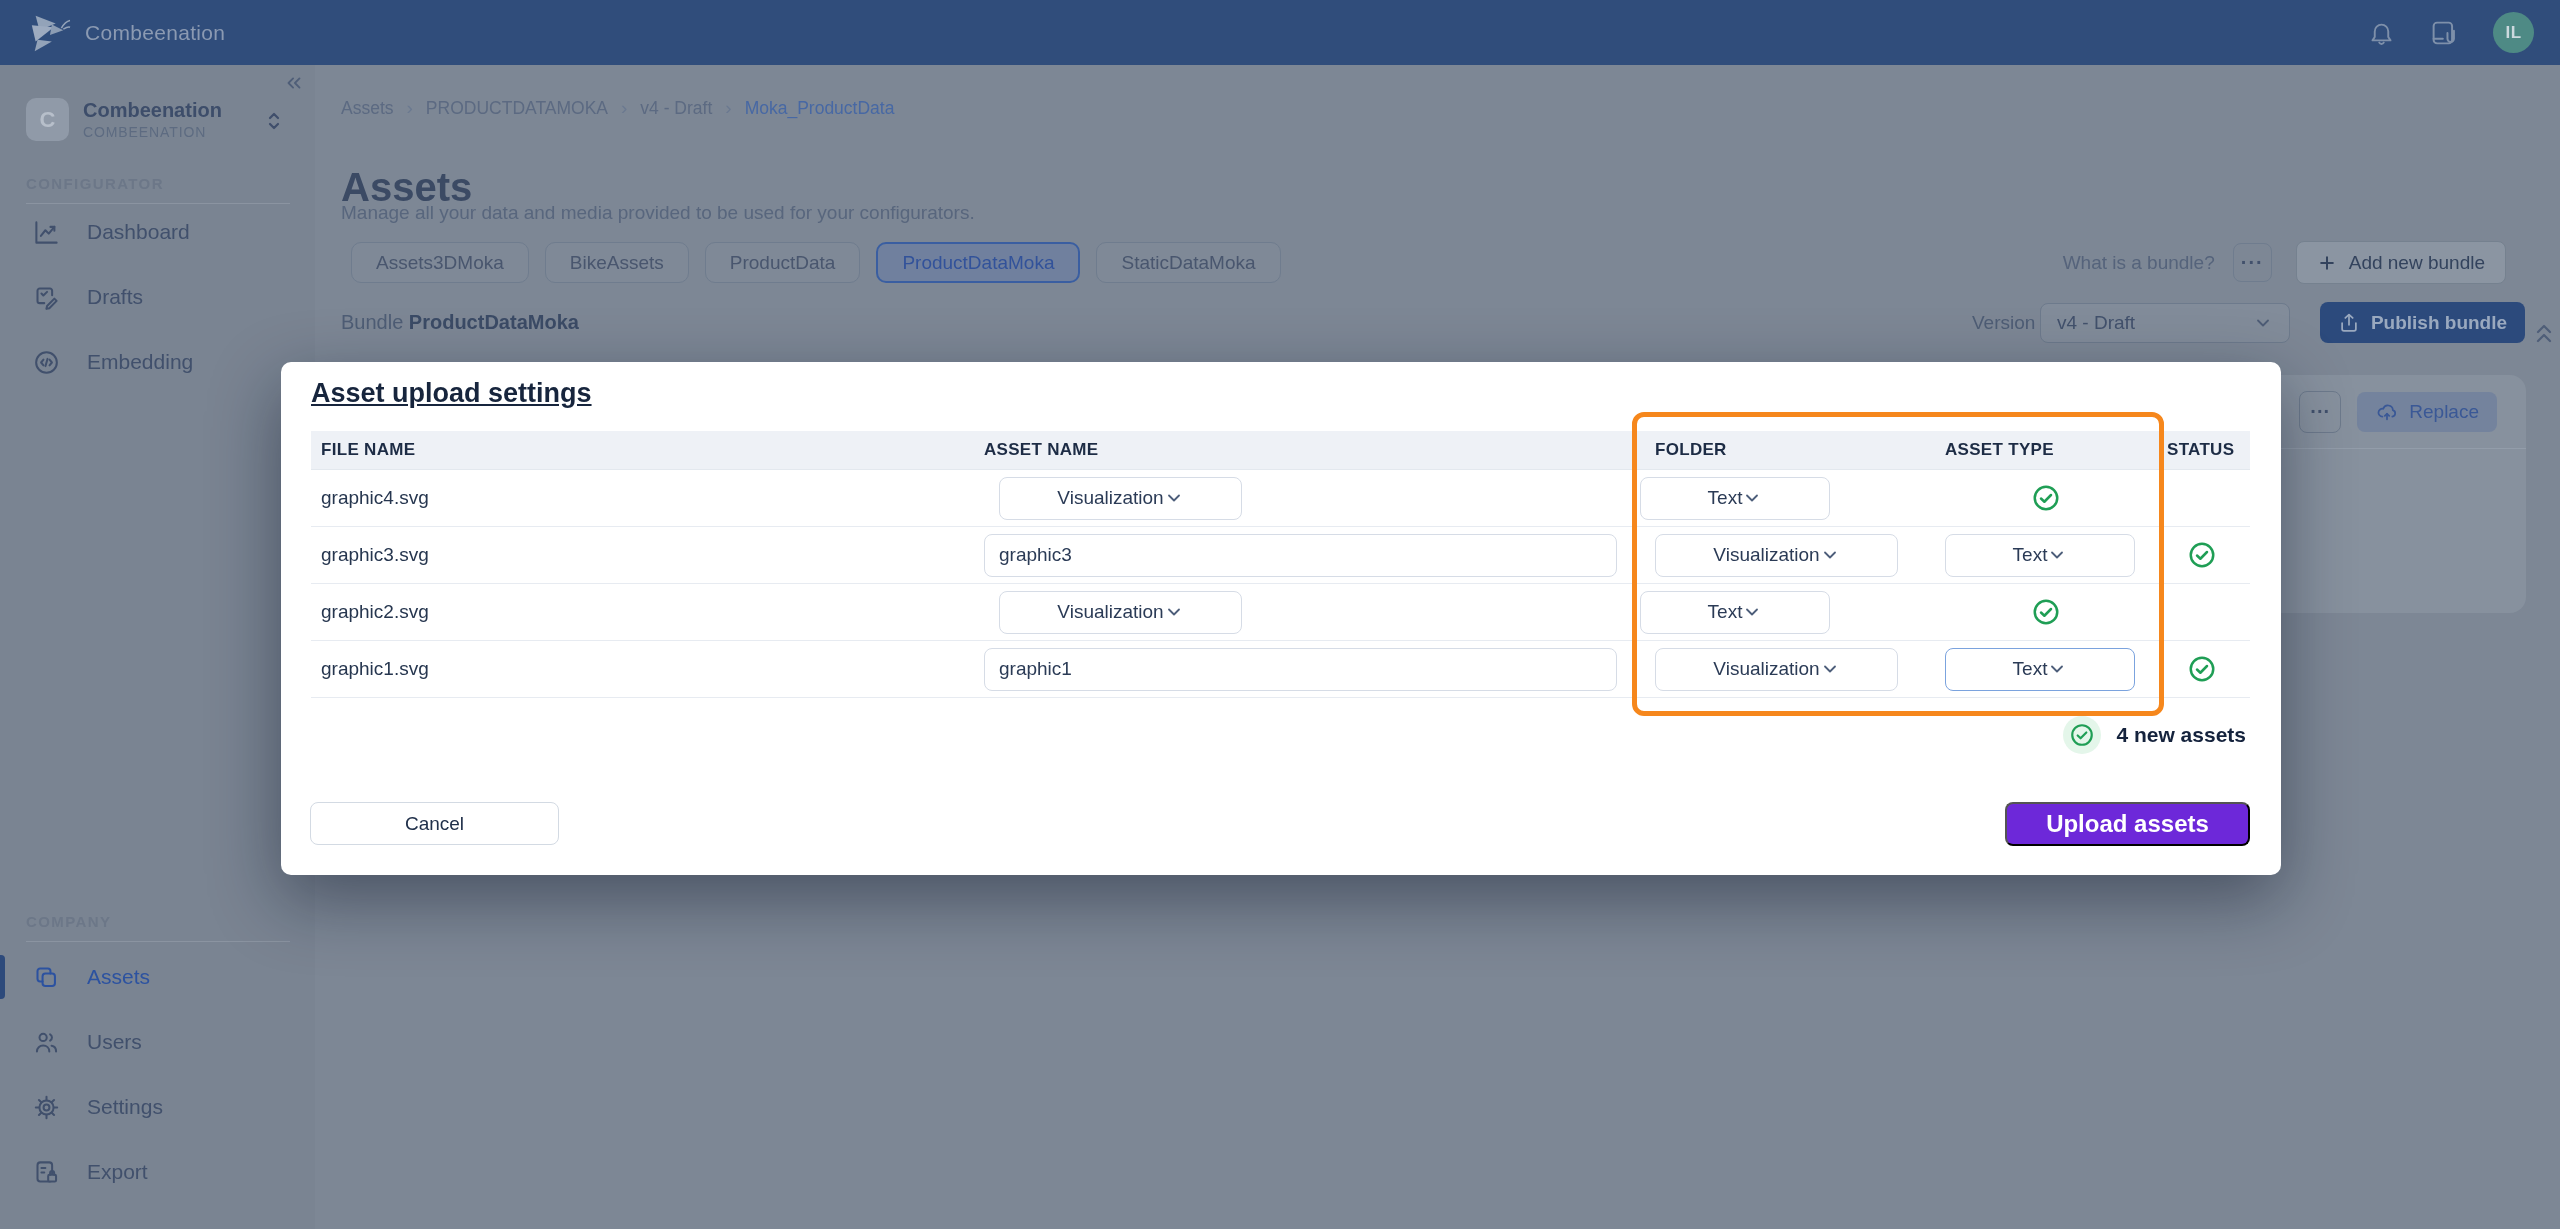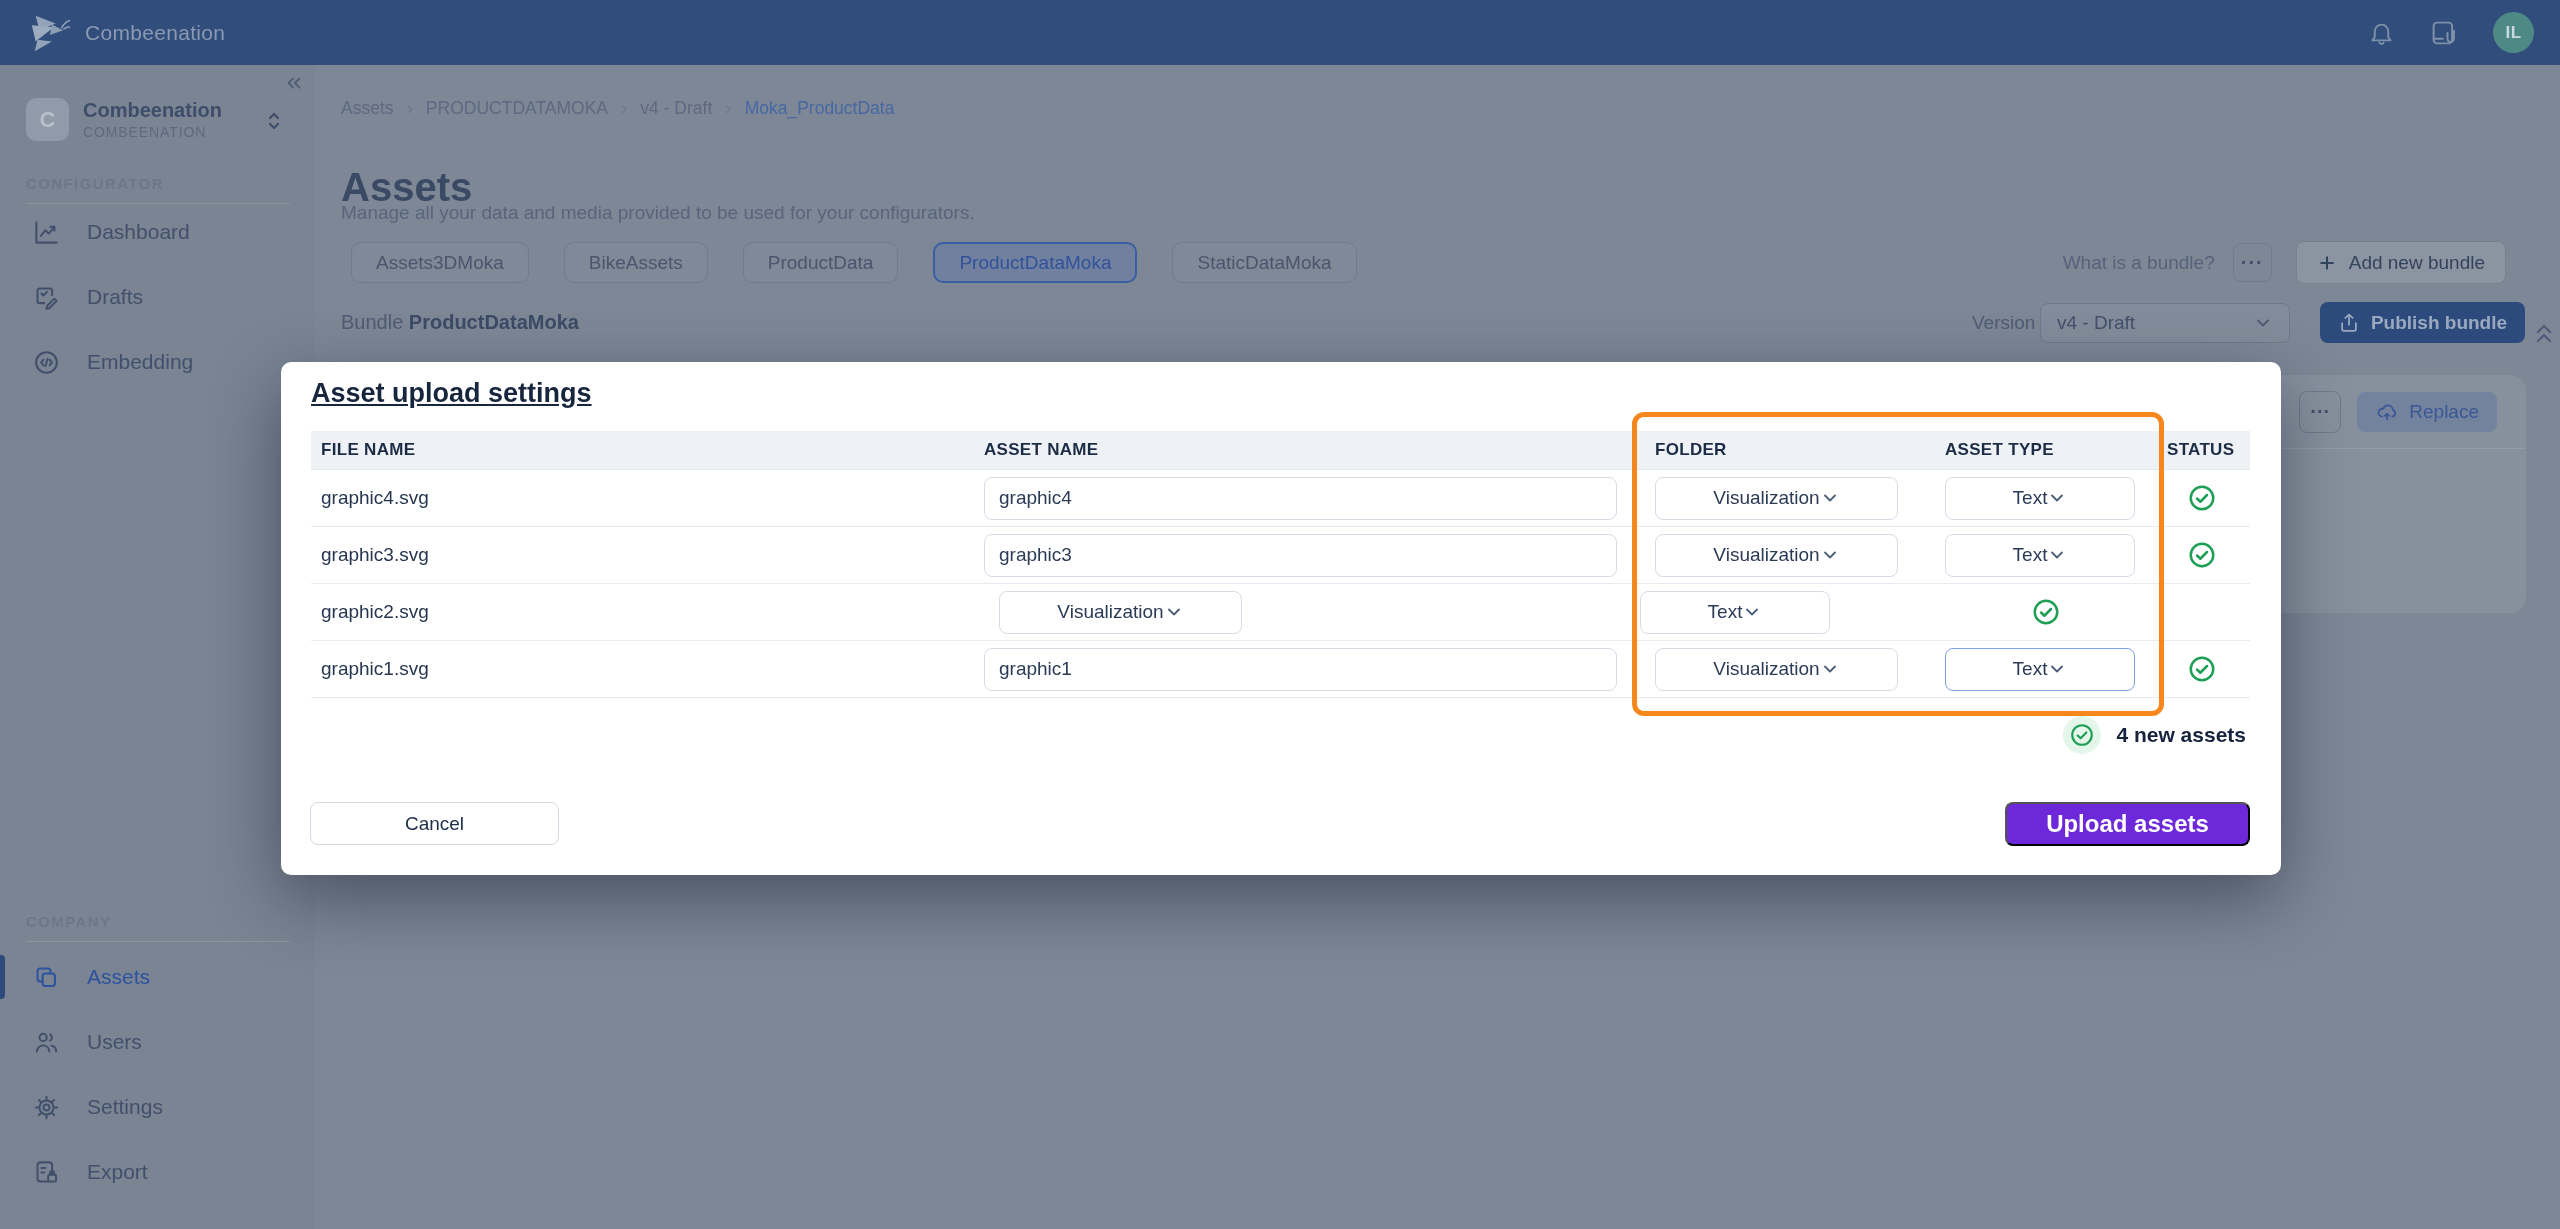--- a/index.html
+++ b/index.html
@@ -36,21 +36,21 @@
 
   
   .breadcrumb{position:absolute;left:341px;top:97px;display:flex;align-items:center;gap:13px;
               font-size:17.5px;color:#5c6a82;}
   .crumb{cursor:pointer;}
   .crumb-sep{color:#6b7990;font-size:19px;}
   .crumb.last{color:#4768a4;}
   .page-title{position:absolute;left:341px;top:138px;font-size:40px;font-weight:600;color:#3b4a64;}
   .page-sub{position:absolute;left:341px;top:202px;font-size:19px;color:#58667d;}
 
-  .tabs{position:absolute;left:351px;top:242px;display:flex;gap:35px;}
+  .tabs{position:absolute;left:351px;top:242px;display:flex;gap:16px;}
   .tab{height:41px;padding:0 24px;border:1.5px solid #6f7c8e;border-radius:10px;display:flex;align-items:center;
        font-size:19px;color:#49566e;box-sizing:border-box;cursor:pointer;background:rgba(255,255,255,0.02);}
   .tab.selected{border:2px solid #3a5ea1;color:#32529a;background:#70809e;}
   .tabs-right{position:absolute;top:242px;right:54px;height:41px;display:flex;align-items:center;}
   .help-link{font-size:19px;color:#55637b;cursor:pointer;}
   .more-btn{width:37px;height:37px;border:1px solid #6f7c8e;border-radius:8px;color:#42516c;font-size:20px;font-weight:700;
             letter-spacing:1px;display:flex;align-items:center;justify-content:center;margin-left:18px;cursor:pointer;}
   .add-btn{height:41px;padding:0 20px;margin-left:24px;background:#8b95a2;border:1px solid #75818f;border-radius:8px;
            color:#33435d;font-size:19px;font-weight:500;display:flex;align-items:center;gap:12px;cursor:pointer;}
 
@@ -305,21 +305,20 @@
       <div class="thead">
         <span class="th1">FILE NAME</span>
         <span class="th2">ASSET NAME</span>
         <span class="th3">FOLDER</span>
         <span class="th4">ASSET TYPE</span>
         <span class="th5">STATUS</span>
       </div>
 
       <div class="trow">
         <span class="cell-file">graphic4.svg</span>
-        <span><input class="asset-input" value="graphic4" style=""></span>
         <span>
             <span class="select sel-folder">
           <span>Visualization</span>
           <svg class="sel-chevron" width="20" height="20" viewBox="0 0 24 24" fill="none" stroke="currentColor" stroke-width="2.2" stroke-linecap="round" stroke-linejoin="round">
                 <path d="M6 9l6 6 6-6"></path>
               </svg>
         </span>
           </span>
         <span>
             <span class="select sel-type">

